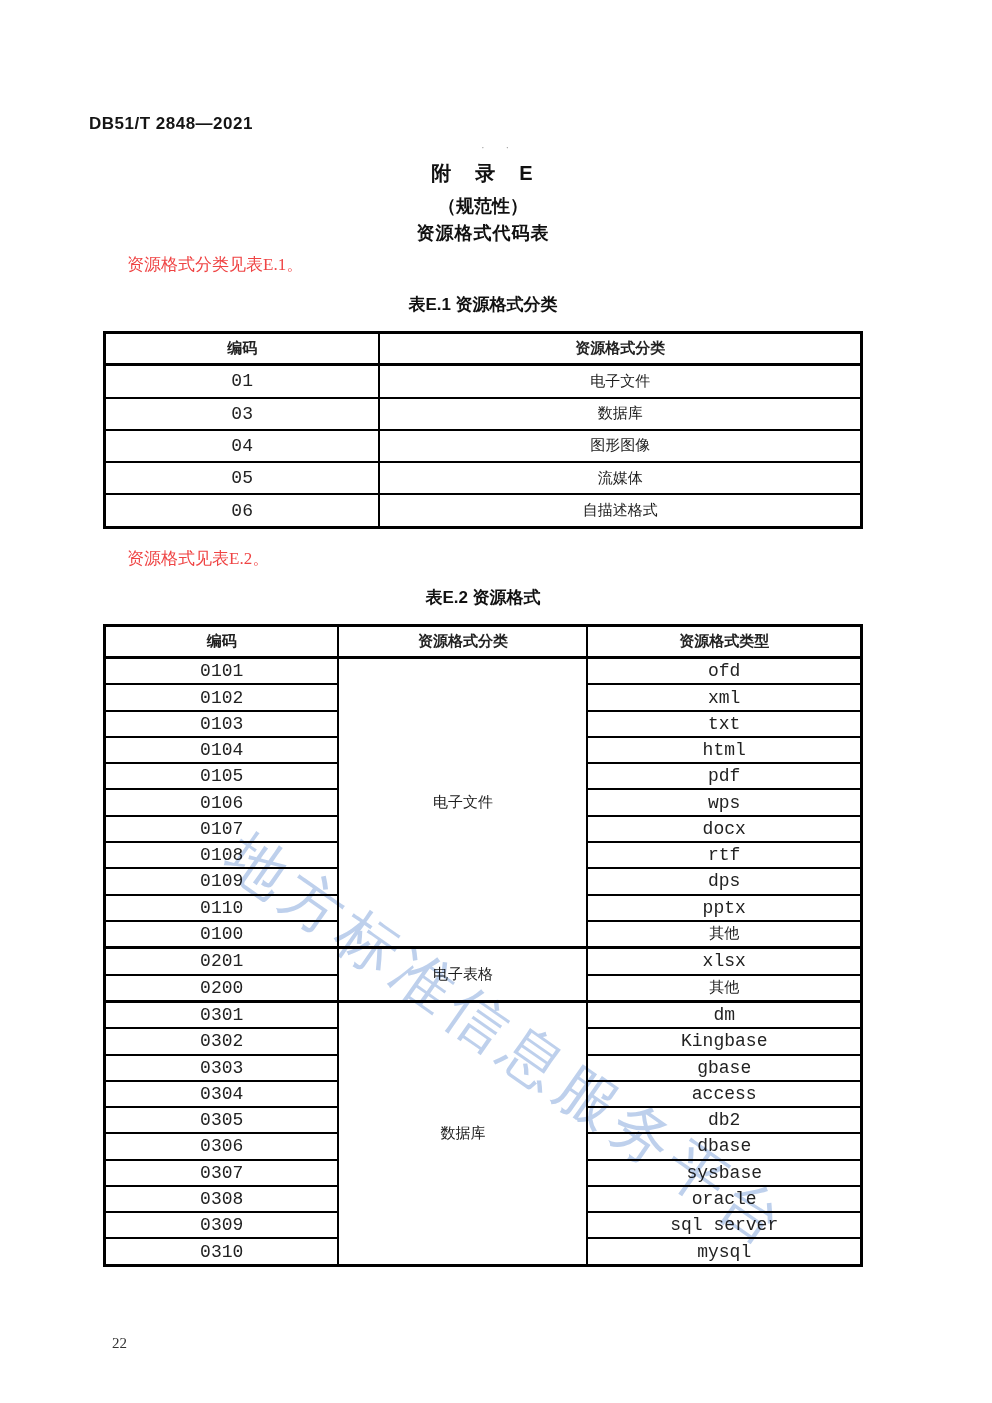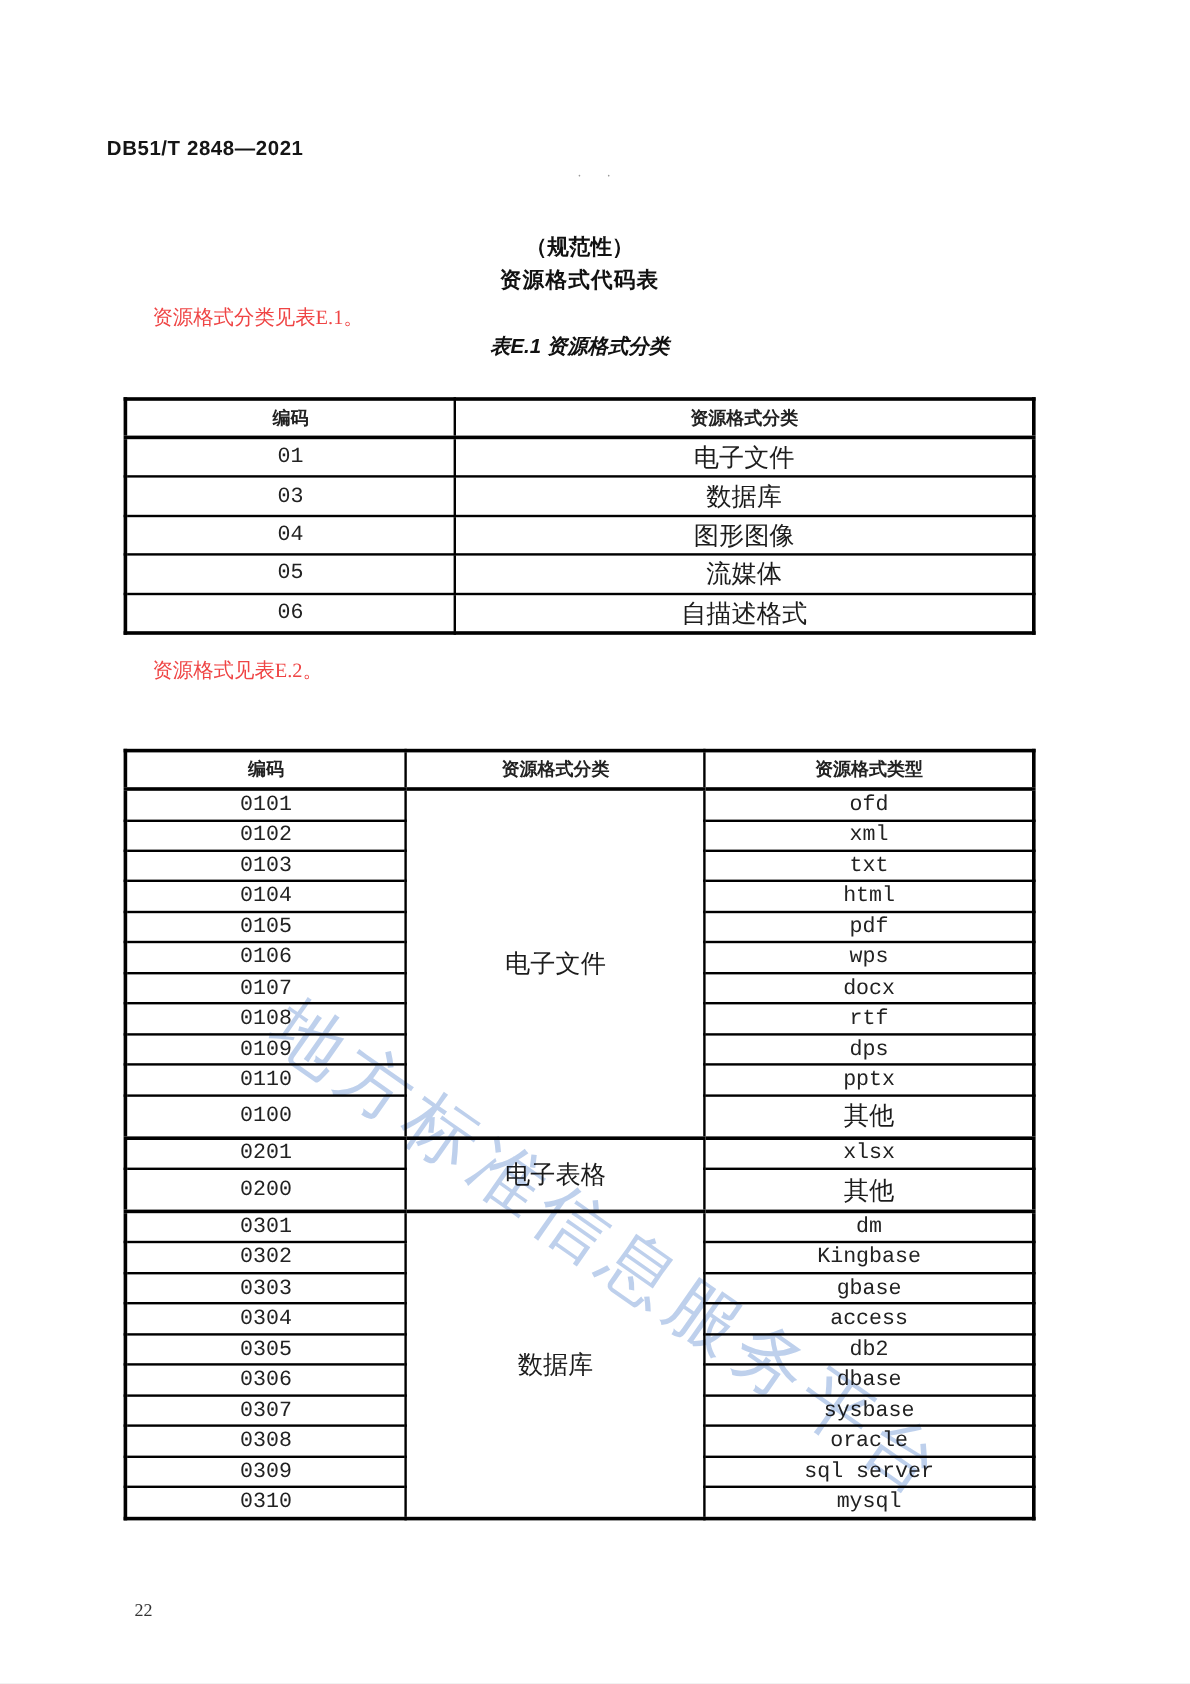--- a/index.html
+++ b/index.html
@@ -28,21 +28,21 @@
   .para{
     position:absolute;left:127px;margin:0;font-size:17px;color:#ef4444;
   }
   .para-1{top:253px;}
   .para-2{top:547px;}
   .caption{
     position:absolute;left:103px;width:760px;text-align:center;
     font-family:"Liberation Sans","DejaVu Sans",sans-serif;
     font-weight:bold;font-size:17px;color:#111;
   }
-  .caption-1{top:277px;font-style:italic;}
+  .caption-1{top:293px;}
   .caption-2{top:586px;}
   table{
     position:absolute;left:103px;width:760px;
     border-collapse:collapse;table-layout:fixed;
     border:3px solid #000;
   }
   #table1{top:331px;height:198px;}
   #table2{top:624px;height:643px;}
   th,td{
     border:2px solid #000;text-align:center;vertical-align:middle;
@@ -50,21 +50,21 @@
   }
   th{
     font-family:"Liberation Serif","DejaVu Serif",serif;
     font-weight:normal;font-size:15px;color:#222;height:29px;
   }
   thead th{border-bottom:3px solid #000;font-weight:bold;}
   td.code,td.latin{
     font-family:"Liberation Mono","DejaVu Sans Mono",monospace;
     font-size:18px;color:#222;
   }
-  td.zh{font-size:21px;color:#1c1c1c;}
+  td.zh{font-size:15px;color:#1c1c1c;}
   tr.group-start td{border-top:3px solid #000;}
   .page-number{
     position:absolute;left:112px;top:1287px;font-size:15px;color:#333;margin-top:48px;
   }
   .watermark{
     position:absolute;left:256px;top:816px;margin:0;
     transform:rotate(35deg);transform-origin:0 0;
     font-size:60px;letter-spacing:7px;white-space:nowrap;
     opacity:.5;pointer-events:none;mix-blend-mode:multiply;z-index:5;
     font-family:"Liberation Serif","DejaVu Serif",serif;
@@ -72,20 +72,21 @@
 </style>
 </head>
 <body>
 
 <div class="page">
 
   <div class="doc-header">DB51/T 2848—2021</div>
 
   <div class="artifact-dots">· ·</div>
 
+  <h1 class="title-line title-1">附　录　E</h1>
   <div class="title-line title-2">（规范性）</div>
   <div class="title-line title-3">资源格式代码表</div>
 
   <p class="para para-1">资源格式分类见表E.1。</p>
 
   <div class="caption caption-1">表E.1 资源格式分类</div>
 
   <table id="table1">
     <colgroup>
       <col style="width:36.3%">
@@ -116,20 +117,21 @@
         </tr>
         <tr>
           <td class="code">06</td>
           <td class="zh">自描述格式</td>
         </tr>
       </tbody>
     </table>
 
   <p class="para para-2">资源格式见表E.2。</p>
 
+  <div class="caption caption-2">表E.2 资源格式</div>
 
   <table id="table2">
     <colgroup>
       <col style="width:30.9%">
         <col style="width:32.9%">
         <col style="width:36.2%">
     </colgroup>
   <thead>
         <tr>
           <th>编码</th>

